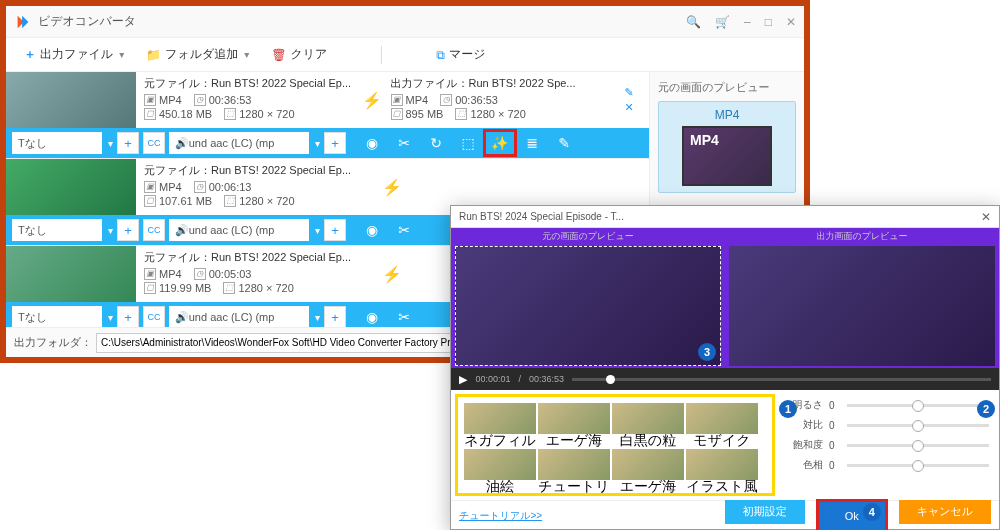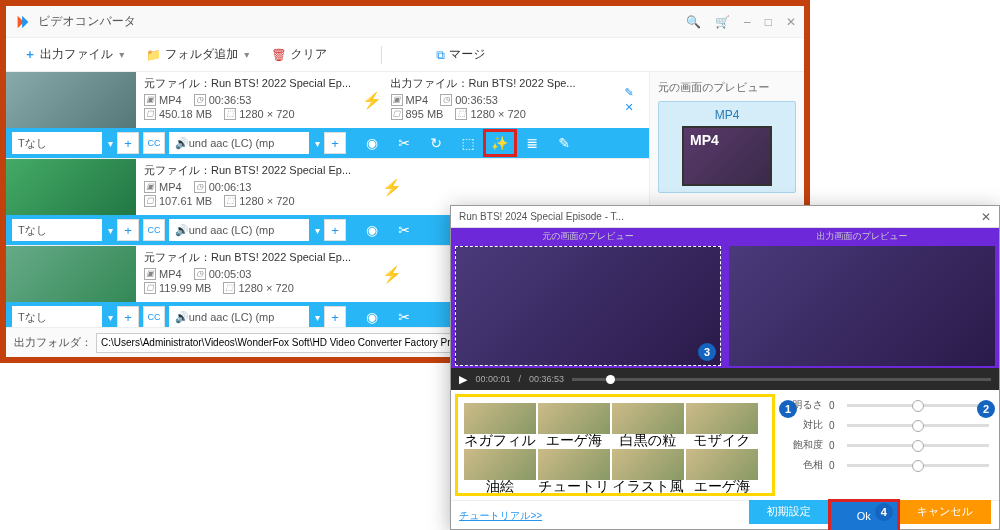--- a/index.html
+++ b/index.html
@@ -71,21 +71,21 @@
 .ew-sliders{flex:1;padding:8px 10px;font-size:10px;color:#555;position:relative}
 .sld-row{display:flex;align-items:center;gap:6px;margin-bottom:6px}
 .sld-lbl{width:34px;text-align:right}
 .sld-val{width:12px}
 .sld-track{flex:1;height:3px;background:#ddd;position:relative}
 .sld-track::before{content:"";position:absolute;left:50%;top:-4px;width:10px;height:10px;background:#fff;border:1px solid #aaa;border-radius:50%;transform:translateX(-50%)}
 .b1{left:328px;top:10px}
 .b2{right:4px;top:10px}
 .ew-footer{height:30px;display:flex;align-items:center;padding:0 8px;font-size:10px;border-top:1px solid #eee}
 .ew-tut{color:#2196f3;text-decoration:underline}
-.ew-btns{margin-left:auto;display:flex;gap:0}
+.ew-btns{margin-left:auto;display:flex;gap:12px}
 .ew-btn{height:24px;padding:0 18px;display:flex;align-items:center;font-size:11px;color:#fff}
 .ew-btn-reset{background:#29b6f6}
 .ew-btn-ok{background:#1976d2;outline:3px solid #d22;outline-offset:-2px;position:relative;padding:16px 28px}
 .ew-btn-cancel{background:#ff9800}
 .b4{right:6px;top:3px}
 </style>
 </head>
 <body>
 
 <div class="main-window">
@@ -359,25 +359,25 @@
       <div class="flt">
           <div class="flt-img"></div>
           <div class="flt-lbl">油絵</div>
         </div>
       <div class="flt">
           <div class="flt-img"></div>
           <div class="flt-lbl">チュートリアル</div>
         </div>
       <div class="flt">
           <div class="flt-img"></div>
+          <div class="flt-lbl">エーゲ海</div>
+        </div>
+      <div class="flt">
+          <div class="flt-img"></div>
           <div class="flt-lbl">イラスト風</div>
-        </div>
-      <div class="flt">
-          <div class="flt-img"></div>
-          <div class="flt-lbl">エーゲ海</div>
         </div>
     </div>
     <div class="badge b1">1</div>
     <div class="ew-sliders">
       <div class="sld-row">
           <span class="sld-lbl">明るさ</span>
           <span class="sld-val">0</span>
           <div class="sld-track"></div>
         </div>
       <div class="sld-row">

